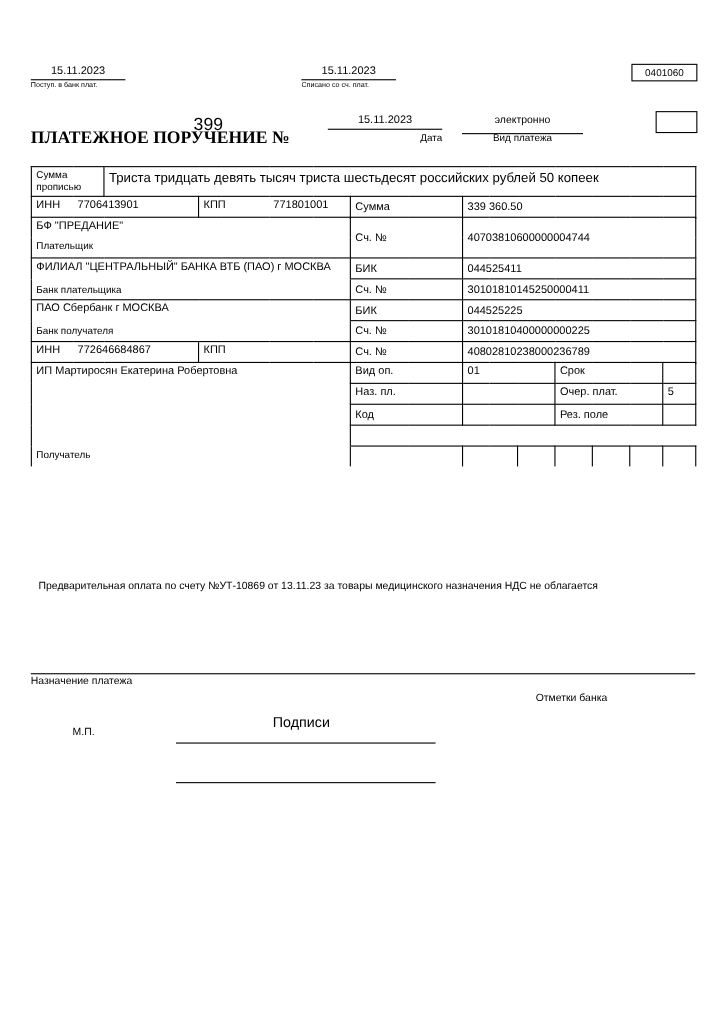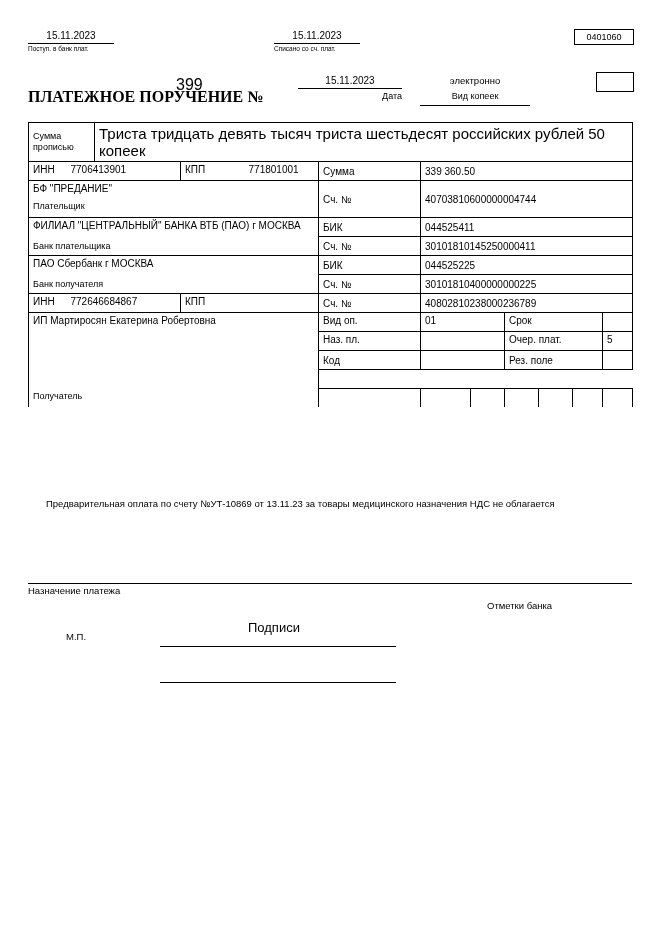--- a/index.html
+++ b/index.html
@@ -14,21 +14,21 @@
     font-size: 10px;
     color: #000000;
     position: relative;
     overflow: hidden;
   }
   .page {
     position: relative;
     width: 660px;
     height: 933px;
   }
-  .abs { position: absolute; }
+  .abs { position: absolute; margin-top: 29px; }
 
   
   #top-left-date {
     left: 28px; top: 30px; width: 86px;
     text-align: center; font-size: 10px;
     padding-bottom: 2px;
     border-bottom: 1px solid #000;
   }
   #top-left-caption {
     left: 28px; top: 45px; width: 110px;
@@ -67,21 +67,21 @@
     padding-bottom: 2px;
     border-bottom: 1px solid #000;
   }
   #doc-date-label {
     left: 298px; top: 91px; width: 104px;
     text-align: right; font-size: 9px;
   }
   #pay-kind {
     left: 420px; top: 75px; width: 110px;
     text-align: center; font-size: 9.5px;
-    padding-bottom: 19px;
+    padding-bottom: 6px;
     border-bottom: 1px solid #000;
   }
   #pay-kind-label {
     left: 420px; top: 91px; width: 110px;
     text-align: center; font-size: 9px;
   }
   #pay-kind-box {
     left: 596px; top: 72px; width: 36px; height: 18px;
     border: 1px solid #000;
   }
@@ -101,28 +101,28 @@
     padding: 2px 4px;
     vertical-align: top;
     height: 14px;
   }
   td.noborder { border: 0 !important; }
   td.nb-top { border-top: 0 !important; }
   td.nb-bottom { border-bottom: 0 !important; }
   td.nb-left { border-left: 0 !important; }
   td.nb-right { border-right: 0 !important; }
   .vcenter { vertical-align: middle !important; }
-  .amount-words { font-size: 15px; padding-top: 2px; }
+  .amount-words { font-size: 12px; padding-top: 2px; }
   .sum-word-label { font-size: 9px; line-height: 11px; }
 
   .under-label { font-size: 9px; }
 
   
   #purpose-block {
-    left: 28px; top: 497px; width: 604px;
+    left: 17px; top: 497px; width: 604px;
     font-size: 9.5px; line-height: 13px; padding-left: 18px;
   }
   #purpose-line {
     left: 28px; top: 582px; width: 604px;
     border-bottom: 1px solid #000; height: 1px;
   }
   #purpose-label {
     left: 28px; top: 585px; font-size: 9.5px;
   }
 
@@ -169,21 +169,21 @@
   <div class="abs" id="top-mid-date">15.11.2023</div>
   <div class="abs" id="top-mid-caption">Списано со сч. плат.</div>
 
   <div class="abs" id="form-code-box">0401060</div>
 
   <div class="abs" id="doc-title">ПЛАТЕЖНОЕ ПОРУЧЕНИЕ №</div>
   <div class="abs" id="doc-number">399</div>
   <div class="abs" id="doc-date">15.11.2023</div>
   <div class="abs" id="doc-date-label">Дата</div>
   <div class="abs" id="pay-kind">электронно</div>
-  <div class="abs" id="pay-kind-label">Вид копеек</div>
+  <div class="abs" id="pay-kind-label">Вид платежа</div>
   <div class="abs" id="pay-kind-box"></div>
 
   <div class="abs" id="main-table">
     <table class="grid">
       <colgroup>
         <col style="width:38px">
         <col style="width:28px">
         <col style="width:86px">
         <col style="width:20px">
         <col style="width:44px">

